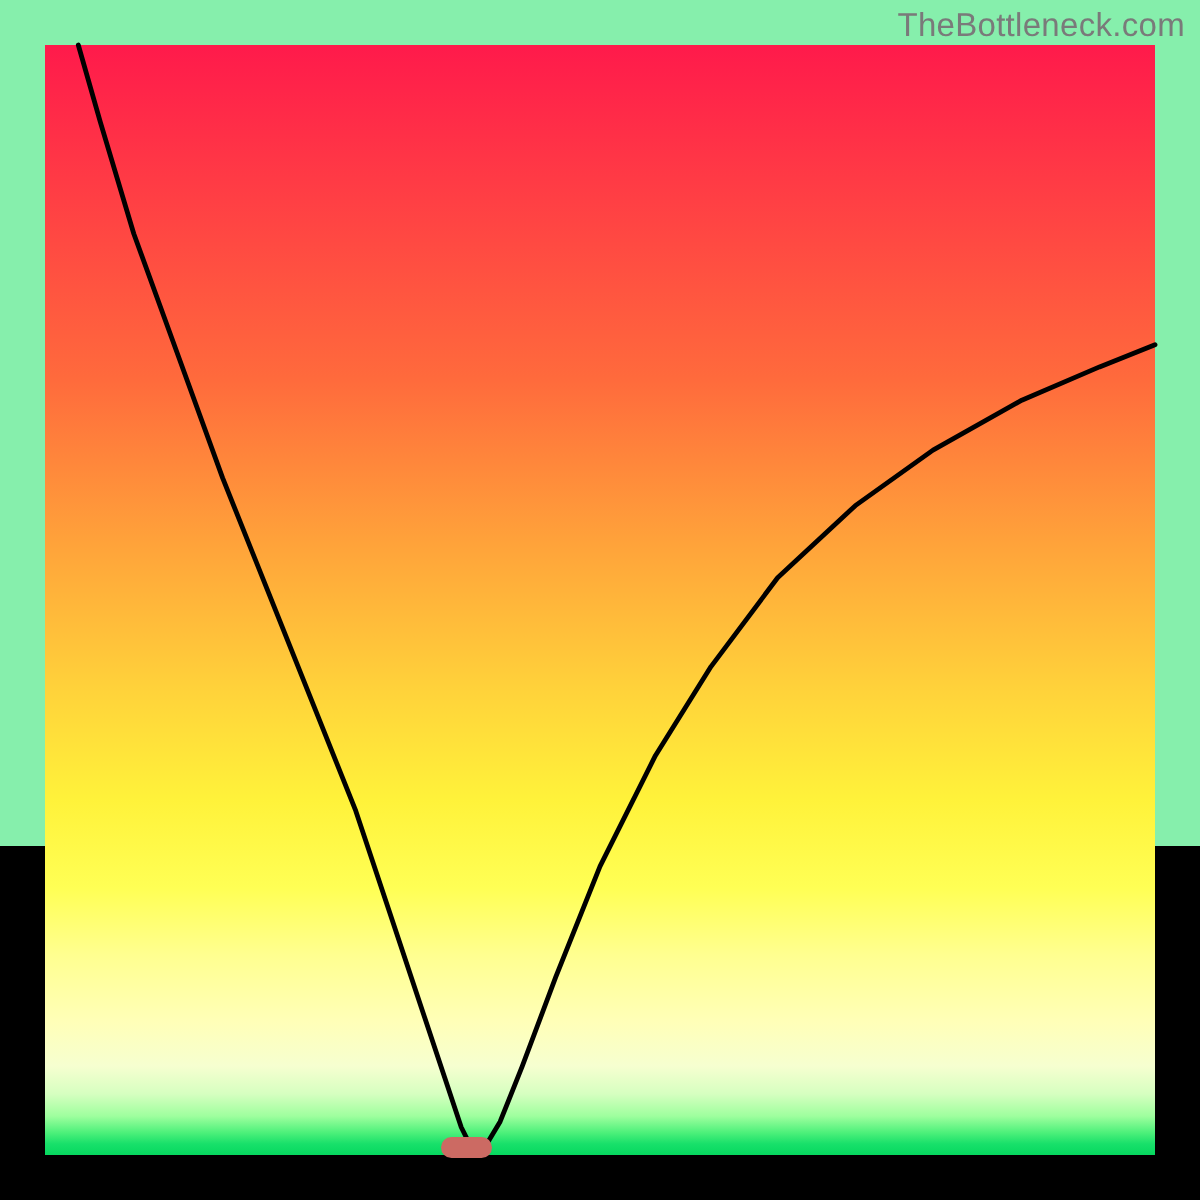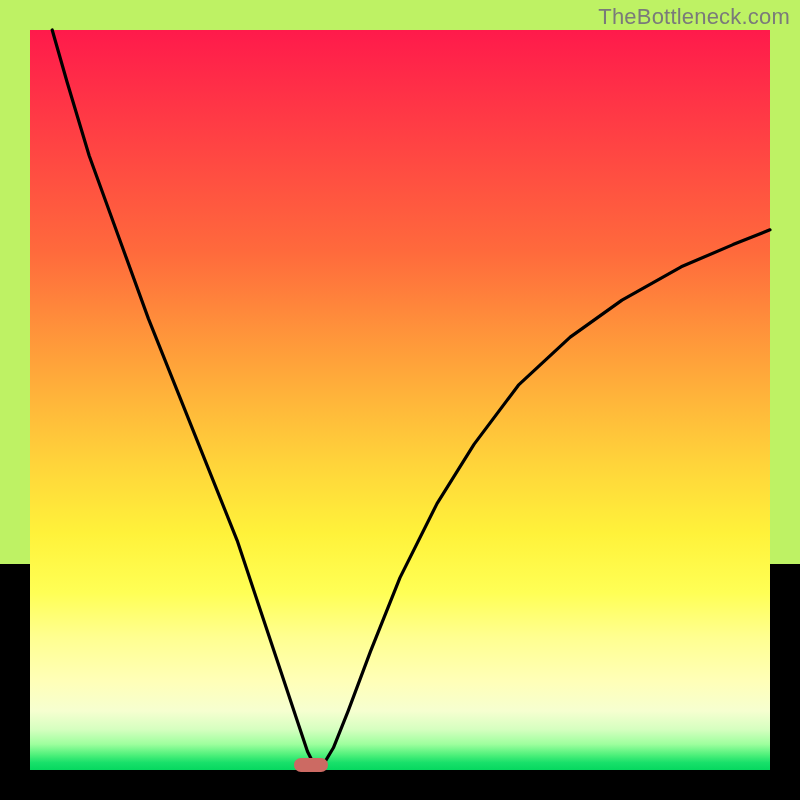--- a/index.html
+++ b/index.html
@@ -8,21 +8,21 @@
     width: 800px;
     height: 800px;
     overflow: hidden;
     background: #000;
     font-family: Arial, Helvetica, sans-serif;
   }
   .frame {
     position: relative;
     width: 800px;
     height: 564px;
-    background: #bef264;
+    background: #86efac;
   }
   .plot {
     position: absolute;
     left: 30px;
     top: 30px;
     width: 740px;
     height: 740px;
     
     background: linear-gradient(
       to bottom,

